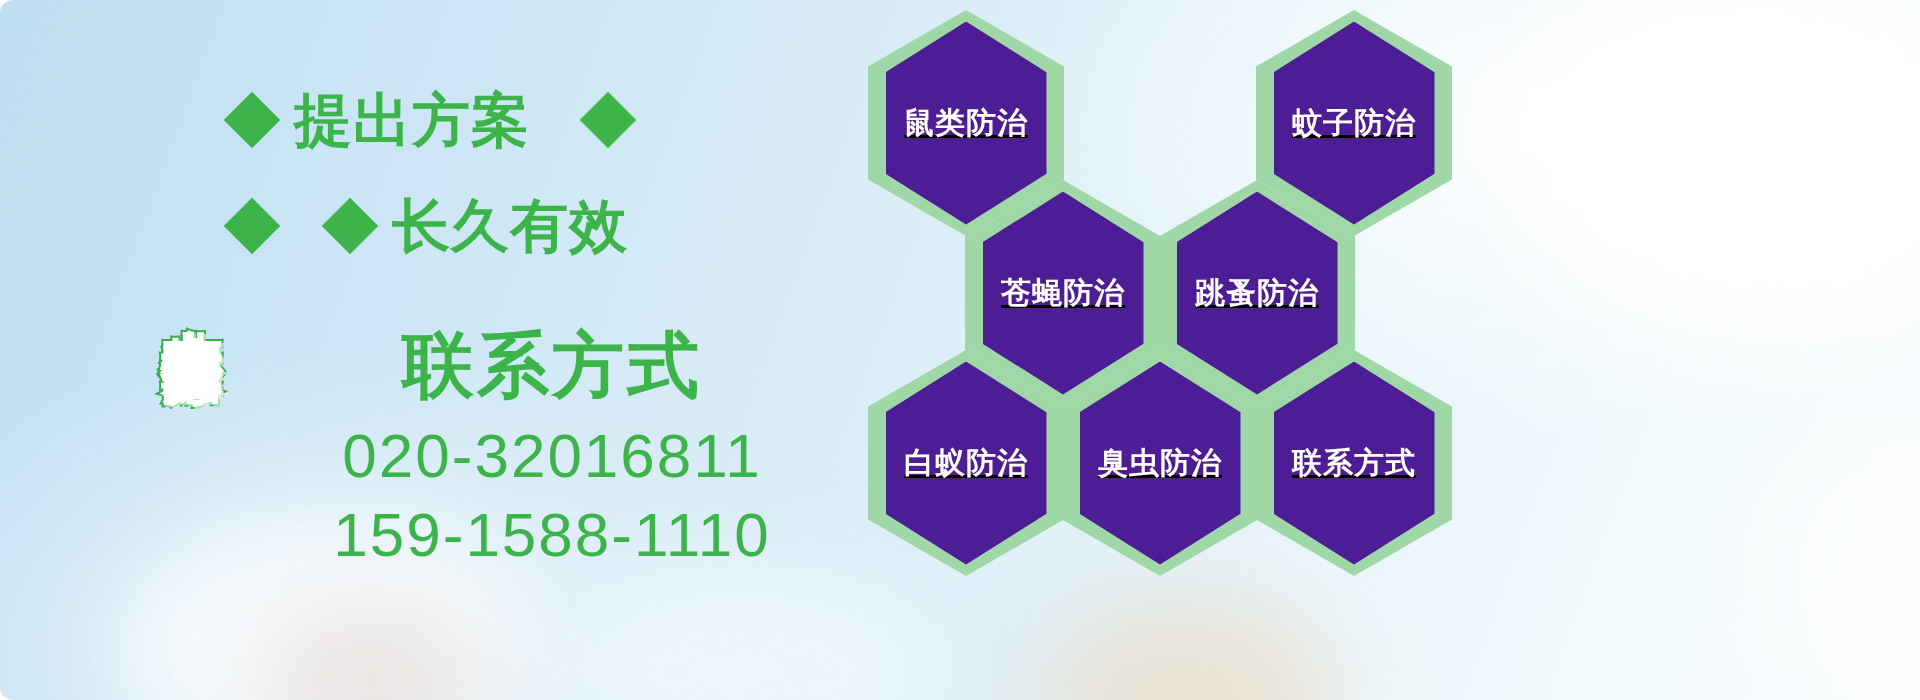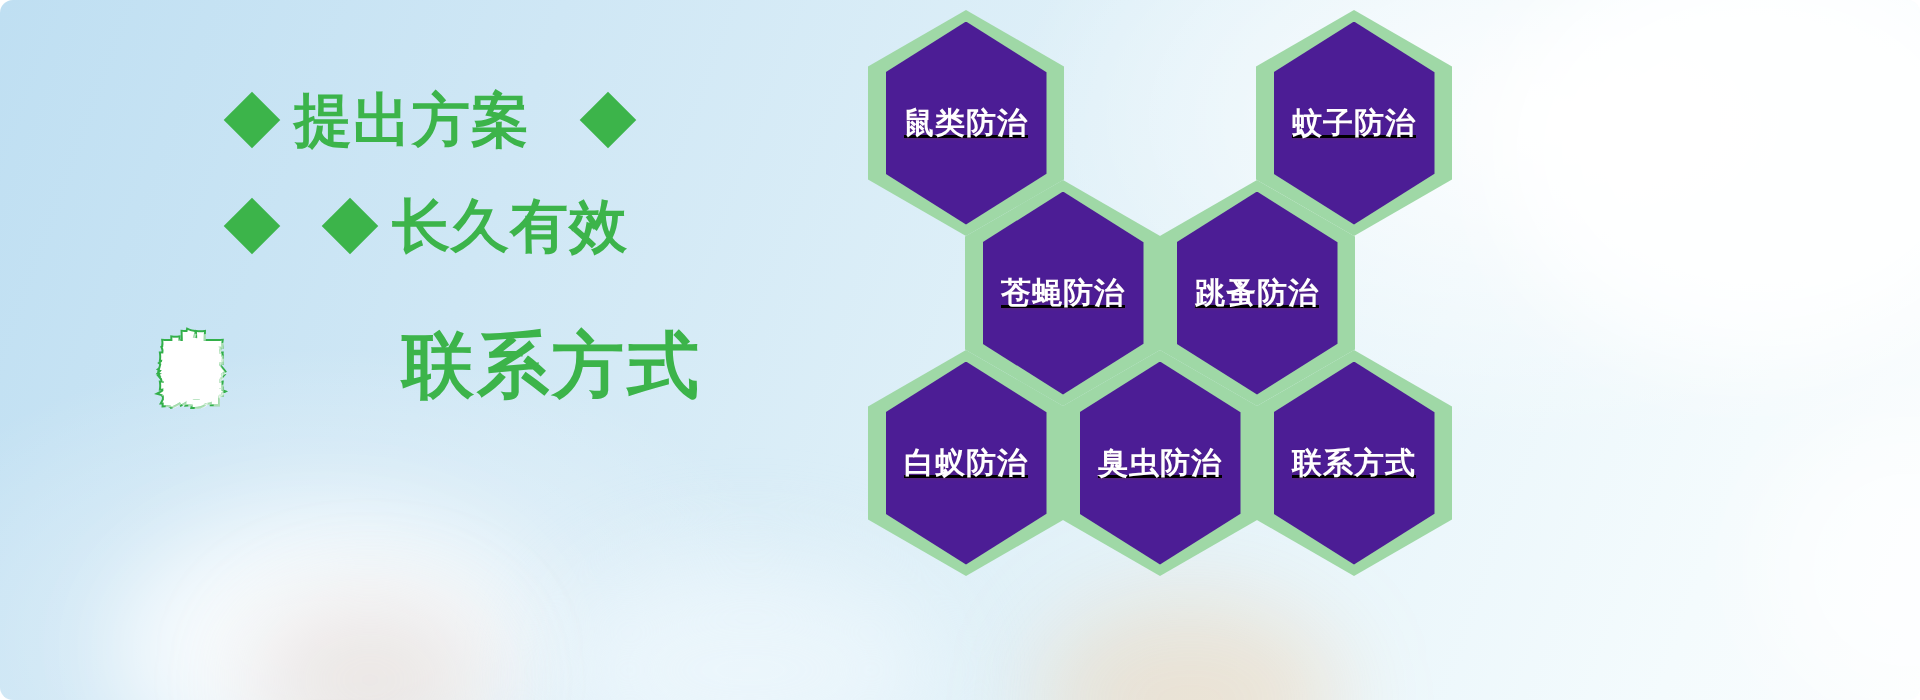--- a/index.html
+++ b/index.html
@@ -191,20 +191,22 @@
       <span class="diamond"></span>
       <span class="slogan-gap"></span>
       <span class="diamond"></span>
       <span class="slogan-text">长久有效</span>
     </div>
 
   </div>
 
   <div id="contact">
     <div id="contact-title">联系方式</div>
+    <div class="phone">020-32016811</div>
+    <div class="phone">159-1588-1110</div>
   </div>
 
   <div id="hex-grid">
 
     <div class="hex hex-r1c1">
       <div class="hex-inner">
         <span class="hex-label">鼠类防治</span>
       </div>
     </div>
 

